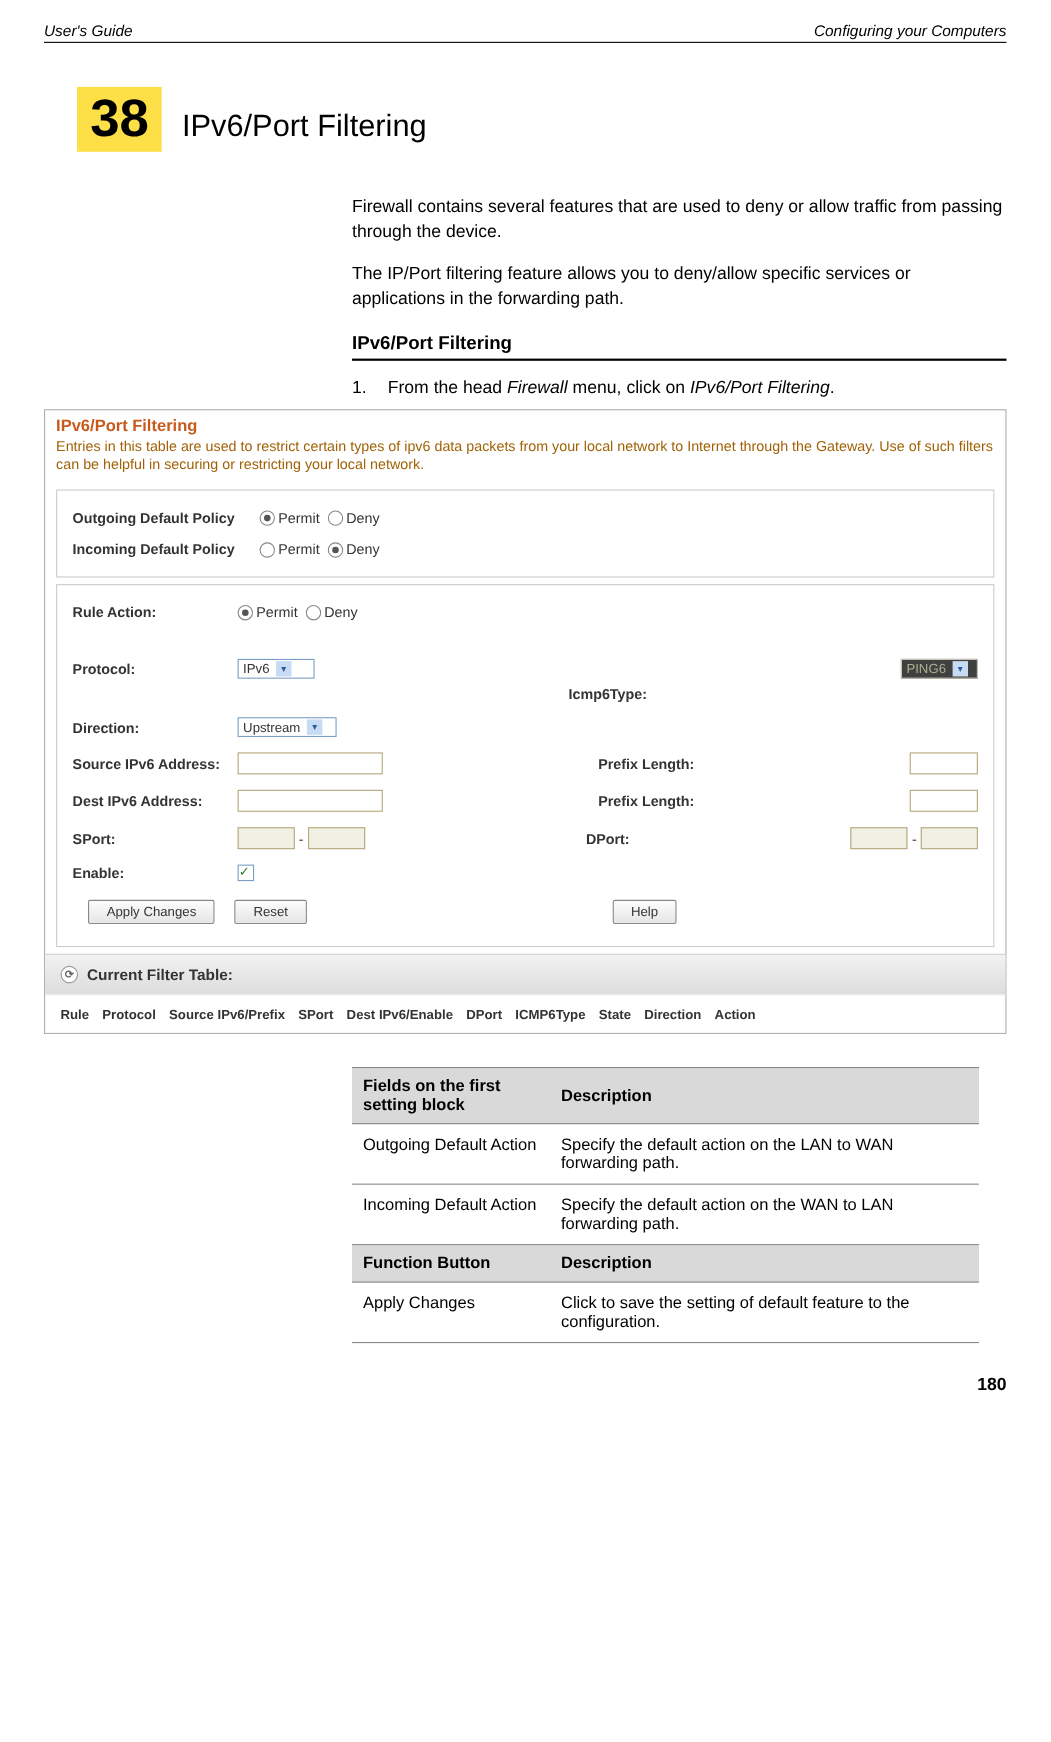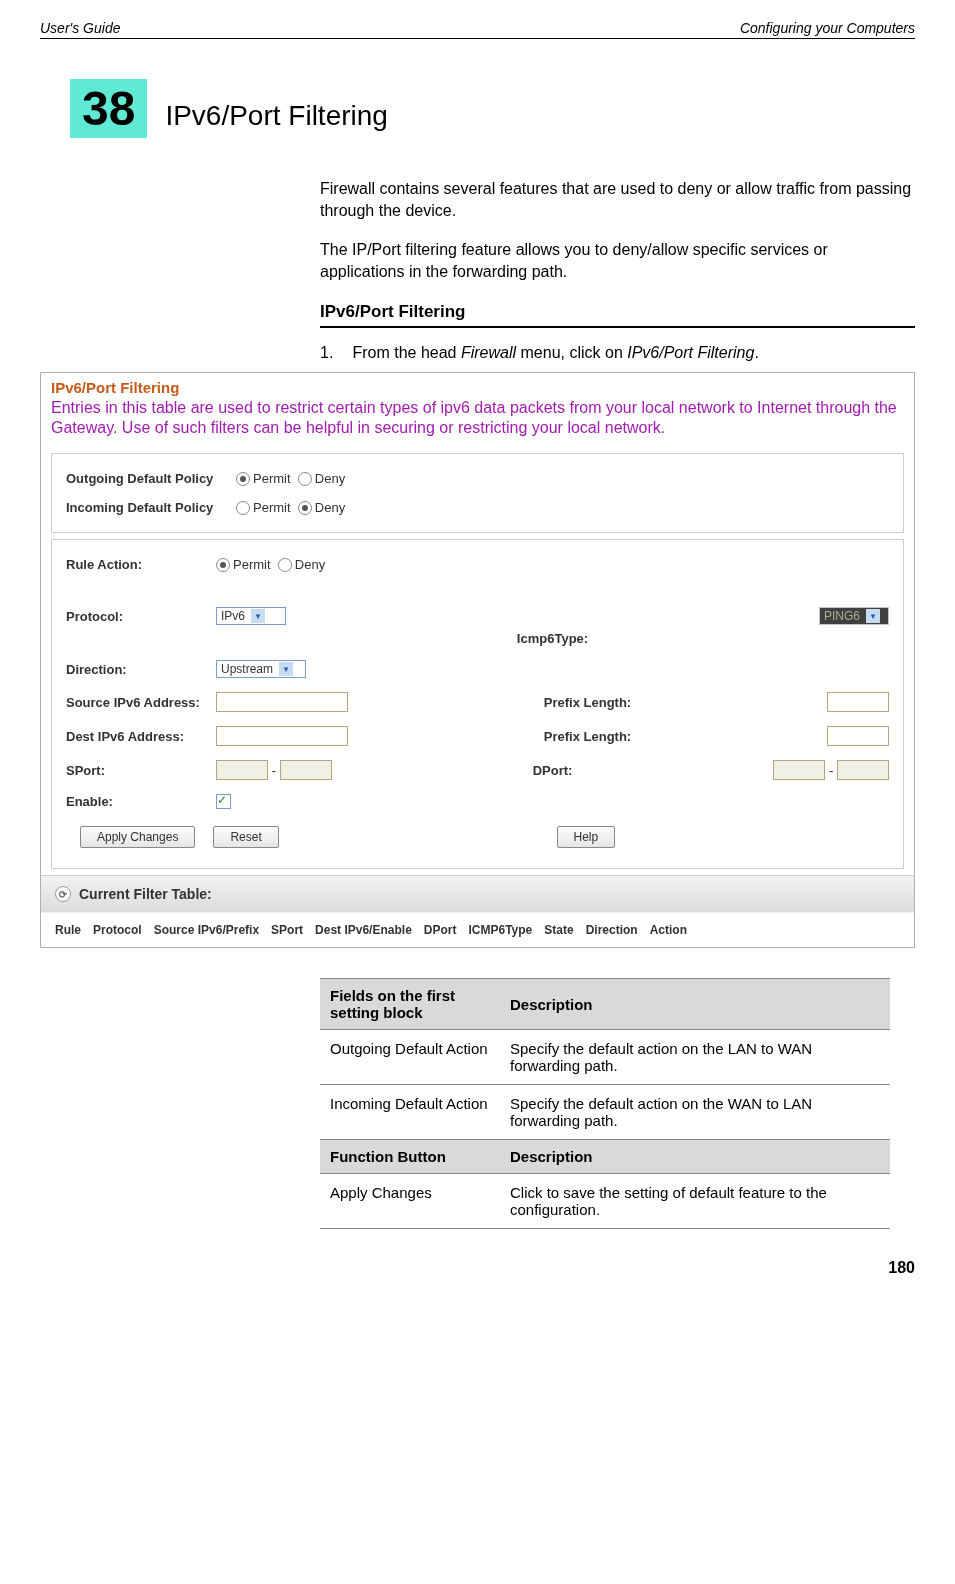--- a/index.html
+++ b/index.html
@@ -27,21 +27,21 @@
   .chapter-title {
     display: flex;
     align-items: baseline;
     gap: 18px;
     margin-bottom: 40px;
     margin-left: 30px;
   }
   .chapter-num {
     font-size: 48px;
     font-weight: bold;
-    background: #5eead4;
+    background: #fde047;
     padding: 2px 12px;
   }
   .chapter-text {
     font-size: 28px;
   }
   .body-text {
     margin-left: 280px;
     font-size: 16px;
     line-height: 1.4;
     margin-bottom: 14px;
@@ -71,22 +71,22 @@
     font-size: 13px;
     color: #333;
   }
   .ss-title {
     color: #c85a1b;
     font-weight: bold;
     font-size: 15px;
     padding: 6px 10px 0 10px;
   }
   .ss-desc {
-    color: #a21caf;
-    font-size: 16px;
+    color: #a16207;
+    font-size: 13px;
     padding: 2px 10px 8px 10px;
     line-height: 1.3;
   }
   .ss-box {
     border: 1px solid #ccc;
     margin: 6px 10px;
     padding: 10px 14px;
     background: #fff;
   }
   .ss-row {

